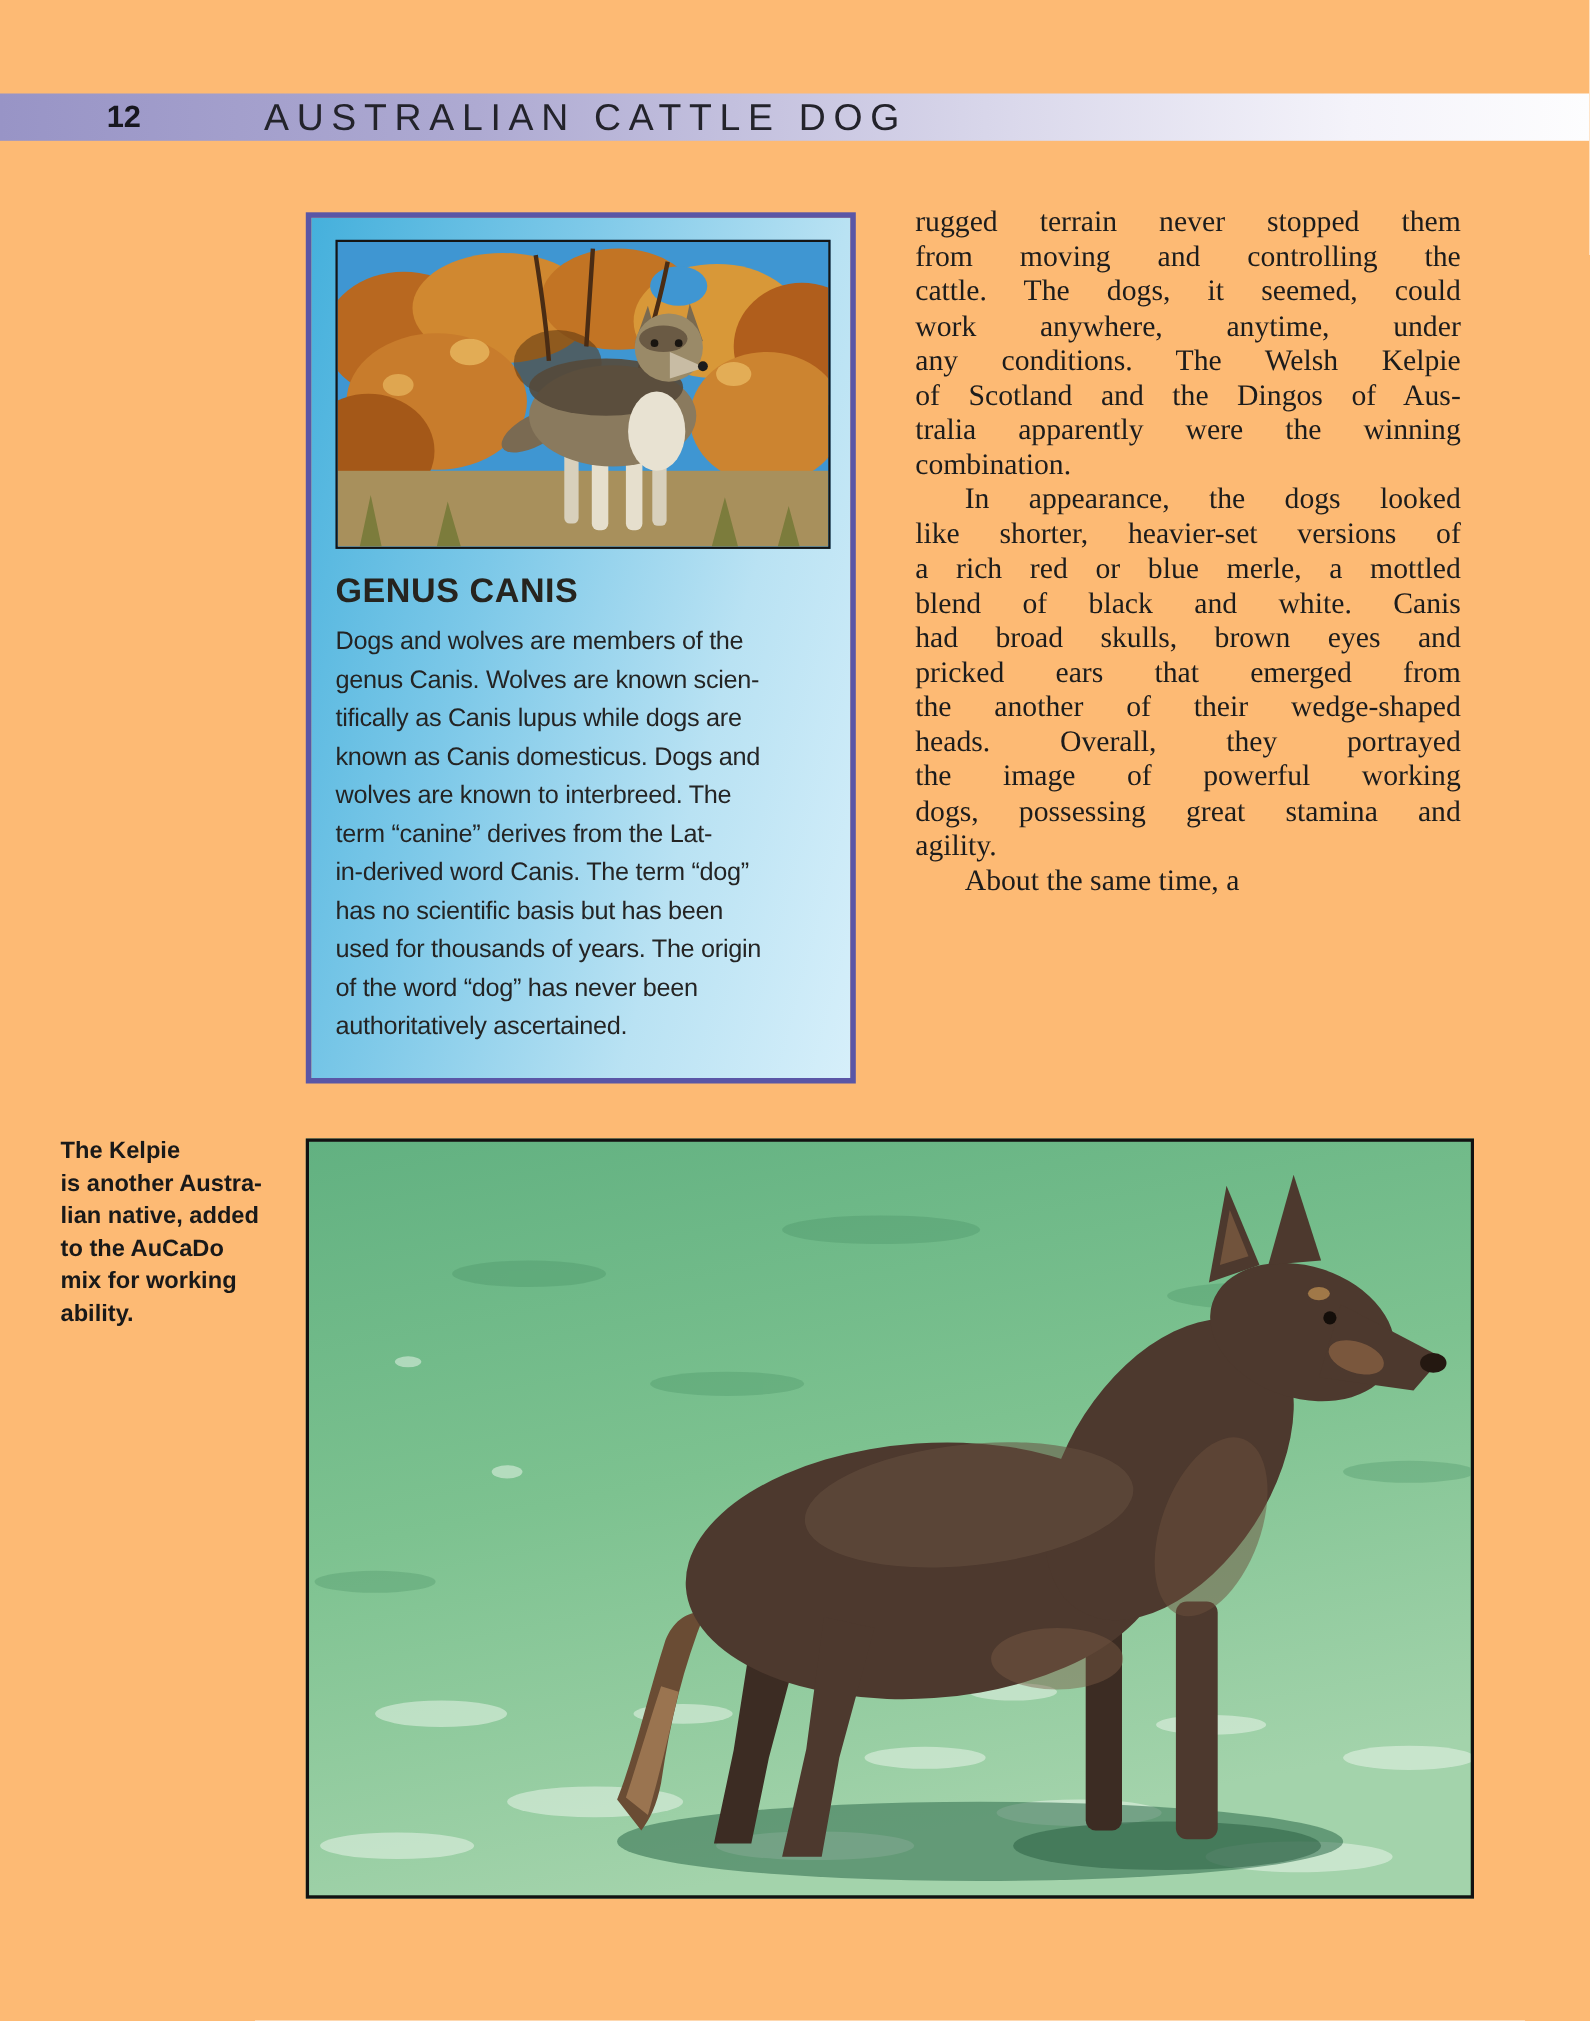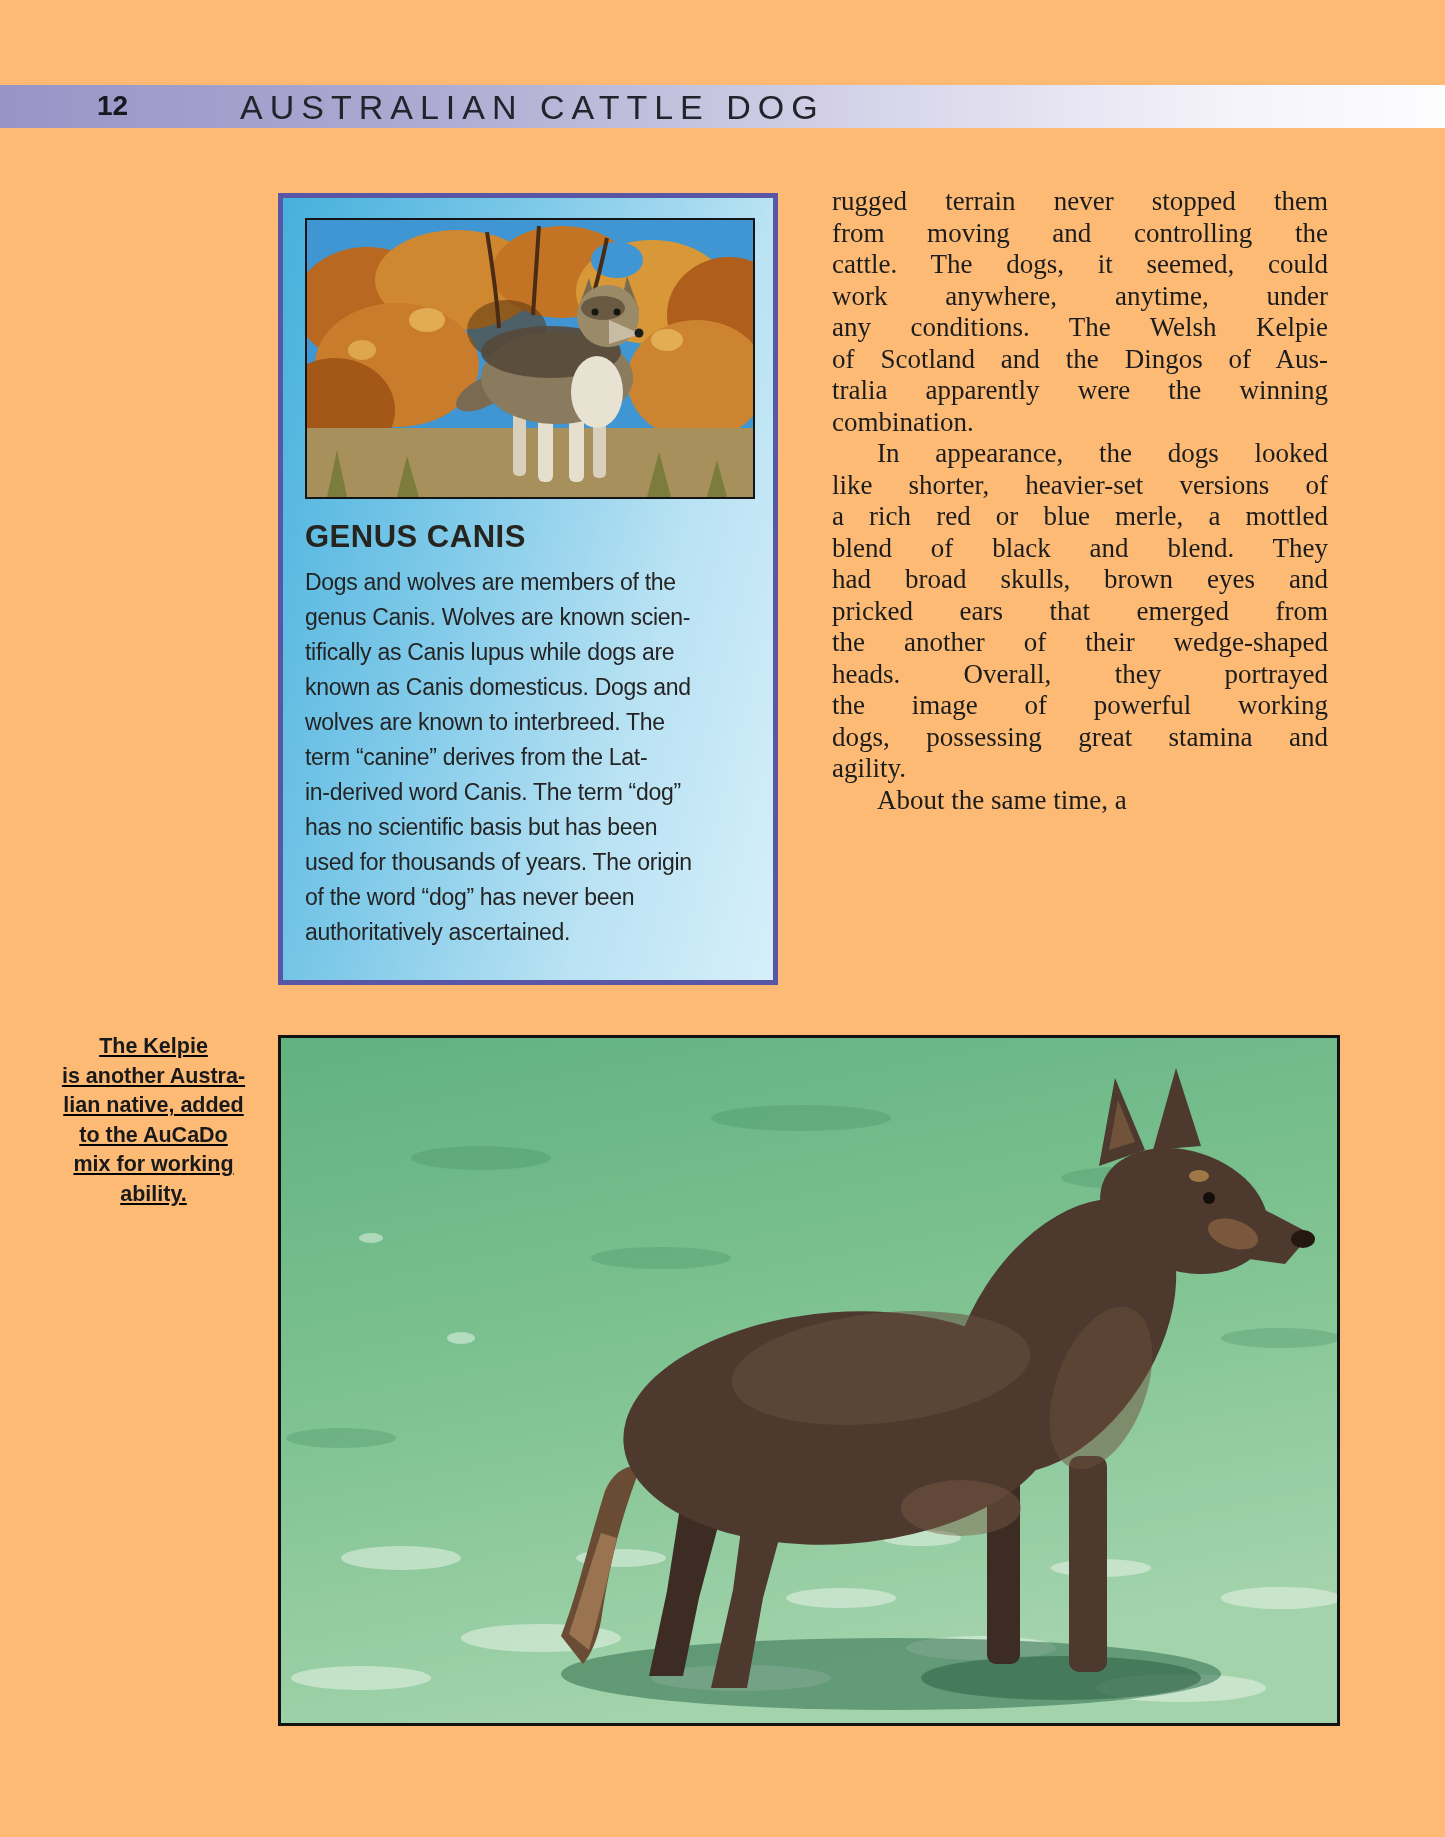--- a/index.html
+++ b/index.html
@@ -27,21 +27,21 @@
 
   
   .main-col{position:absolute;left:832px;top:186px;width:496px;color:#1c1c1c;
     font-family:"Liberation Serif",serif;}
   .para{margin:0;}
   .mline{font-size:27px;line-height:31.5px;text-align:justify;text-align-last:justify;}
   .para .mline:last-child{text-align-last:left;}
   .para.indent .mline:first-child{text-indent:45px;}
 
   
-  .kelpie-caption{position:absolute;left:55px;top:1032px;width:197px;text-align:center;text-decoration:underline;}
+  .kelpie-caption{position:absolute;left:55px;top:1032px;width:197px;text-align:left;}
   .cline{font-size:21.5px;line-height:29.5px;font-weight:bold;color:#191919;}
 
   
   .kelpie-frame{position:absolute;left:278px;top:1035px;width:1062px;height:691px;
     border:3px solid #121212;box-sizing:border-box;overflow:hidden;background:#7dc290;}
   svg{display:block;}
 </style>
 </head>
 <body>
 
@@ -117,21 +117,21 @@
         <div class="mline">work anywhere, anytime, under</div>
         <div class="mline">any conditions. The Welsh Kelpie</div>
         <div class="mline">of Scotland and the Dingos of Aus-</div>
         <div class="mline">tralia apparently were the winning</div>
         <div class="mline">combination.</div>
       </div>
     <div class="para indent">
         <div class="mline">In appearance, the dogs looked</div>
         <div class="mline">like shorter, heavier-set versions of</div>
         <div class="mline">a rich red or blue merle, a mottled</div>
-        <div class="mline">blend of black and blend. They</div>
+        <div class="mline">blend of black and white. Canis</div>
         <div class="mline">had broad skulls, brown eyes and</div>
         <div class="mline">pricked ears that emerged from</div>
         <div class="mline">the another of their wedge-shaped</div>
         <div class="mline">heads. Overall, they portrayed</div>
         <div class="mline">the image of powerful working</div>
         <div class="mline">dogs, possessing great stamina and</div>
         <div class="mline">agility.</div>
       </div>
     <div class="para indent">
         <div class="mline">About the same time, a</div>

